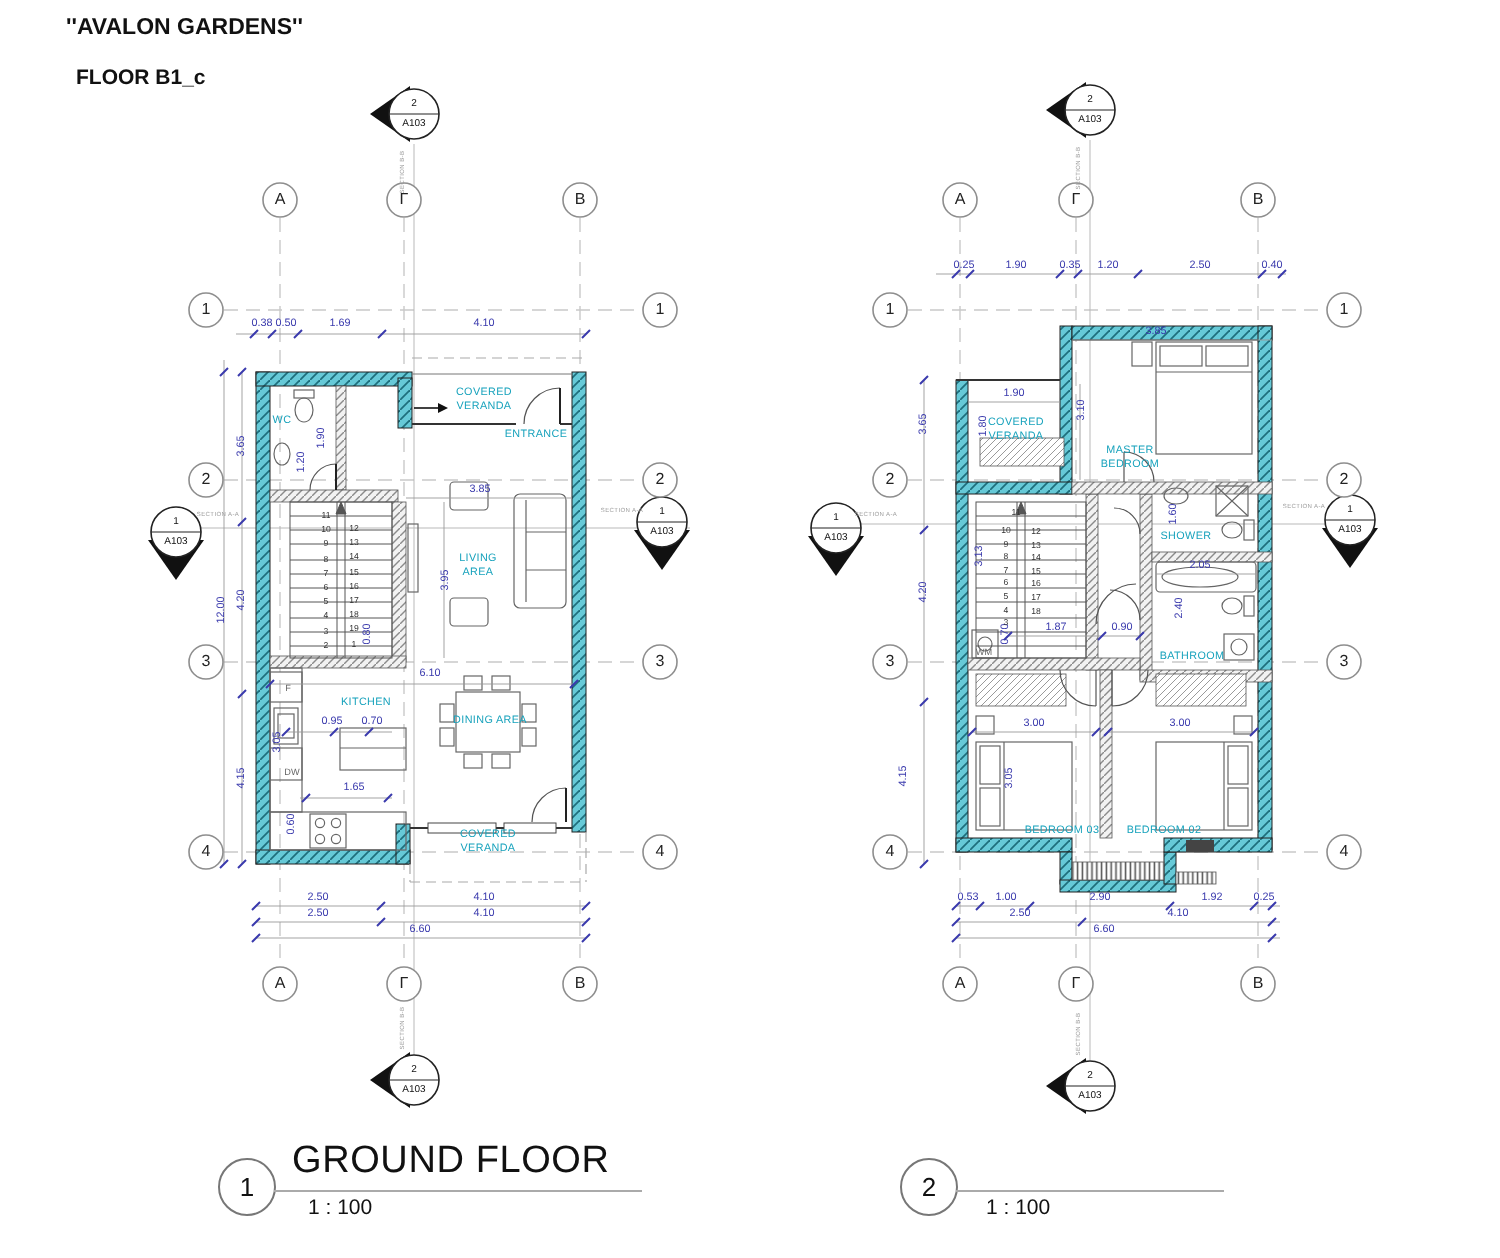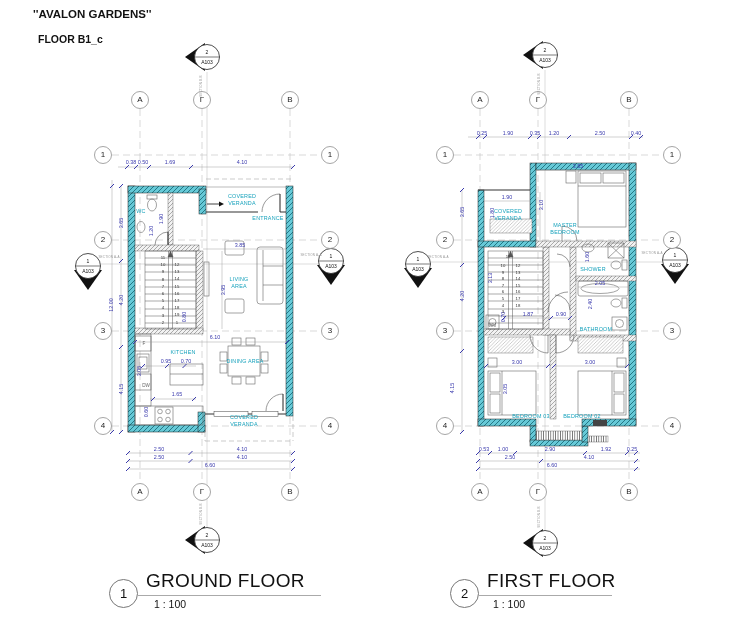--- a/index.html
+++ b/index.html
@@ -475,17 +475,16 @@
       <span class="lb lb-t rot" style="left: 540px; top: 84px;">SECTION B-B</span>
       <span class="lb lb-t rot" style="left: 540px; top: 517px;">SECTION B-B</span>
     </div>
 
   <div class="tcirc" style="left:109px;top:579px">1</div>
   <div class="ttitle" style="left:146px;top:570px">GROUND FLOOR</div>
   <div class="tline" style="left:137px;top:595px;width:184px"></div>
   <div class="tscale" style="left:154px;top:598px">1 : 100</div>
 
   <div class="tcirc" style="left:450px;top:579px">2</div>
-  <div class="ttitle" style="left:487px;top:570px">FIRST FLOOR</div>
   <div class="tline" style="left:478px;top:595px;width:134px"></div>
   <div class="tscale" style="left:493px;top:598px">1 : 100</div>
 
 </div>
 
 </body></html>

